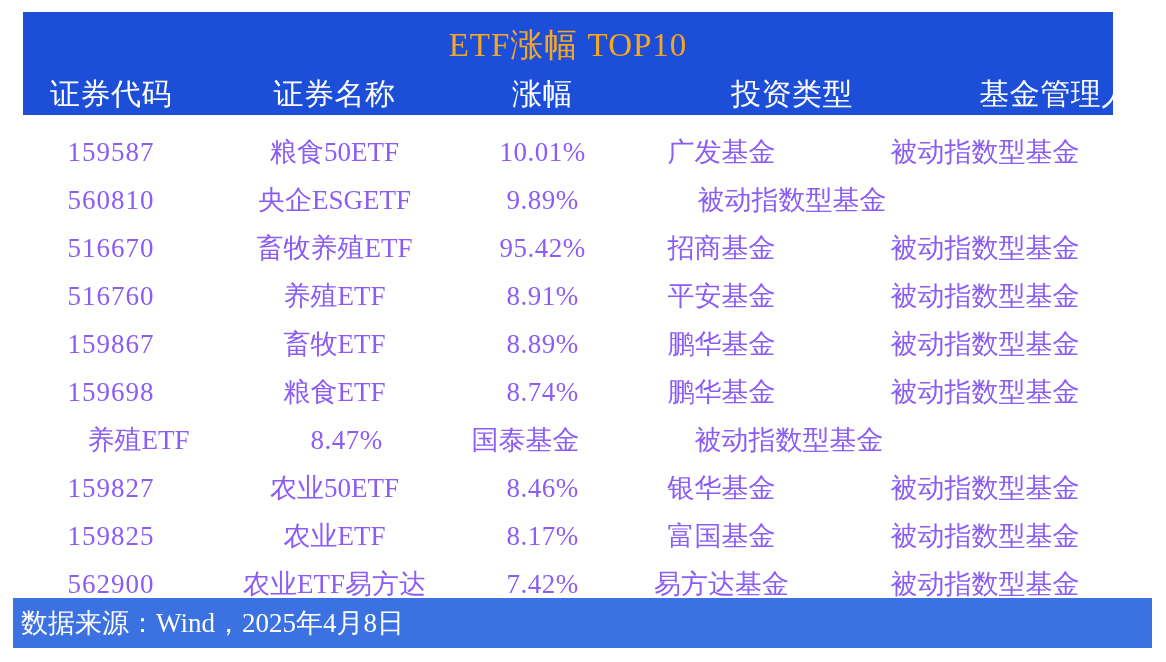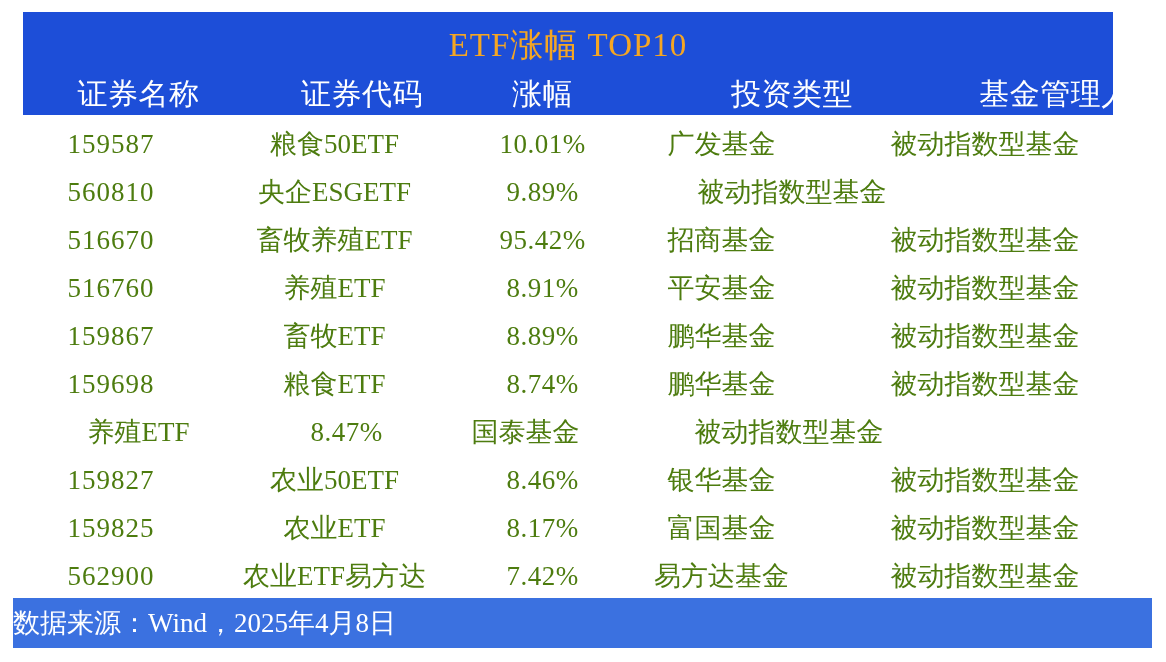--- a/index.html
+++ b/index.html
@@ -77,21 +77,22 @@
   .header-row .cell {
     color: #ffffff;
     font-size: 30px;
     line-height: 34px;
     letter-spacing: 0.5px;
   }
 
   
   .data-row {
     height: 48px;
-    color: #4d7c0f;
+    color: #8b5cf6;
+    align-items: flex-end;
   }
   .data-row .cell {
     font-size: 27px;
     line-height: 32px;
   }
   .data-row .c0 { letter-spacing: 1px; }
   .data-row .c2 { letter-spacing: 0.5px; }
 
   
   .footer-bar {
@@ -102,35 +103,36 @@
     height: 50px;
     background: #3b71e0;
     box-sizing: border-box;
     display: flex;
     align-items: center;
   }
   .footer-text {
     color: #ffffff;
     font-size: 27px;
     line-height: 32px;
+    padding-left: 8px;
     white-space: nowrap;
   }
 </style>
 </head>
 <body>
 
 <div id="canvas">
 
   <div class="header-block">
     <div class="title">ETF涨幅 TOP10</div>
   </div>
 
   <div class="row header-row">
+    <div class="cell c0">证券代码</div>
     <div class="cell c1">证券名称</div>
-    <div class="cell c0">证券代码</div>
     <div class="cell c2">涨幅</div>
     <div class="cell c4">投资类型</div>
     <div class="cell c3">基金管理人</div>
   </div>
 
   <div class="row data-row" style="top:120px">
     <div class="cell c0">159587</div>
     <div class="cell c1">粮食50ETF</div>
     <div class="cell c2">10.01%</div>
     <div class="cell c3">广发基金</div>

